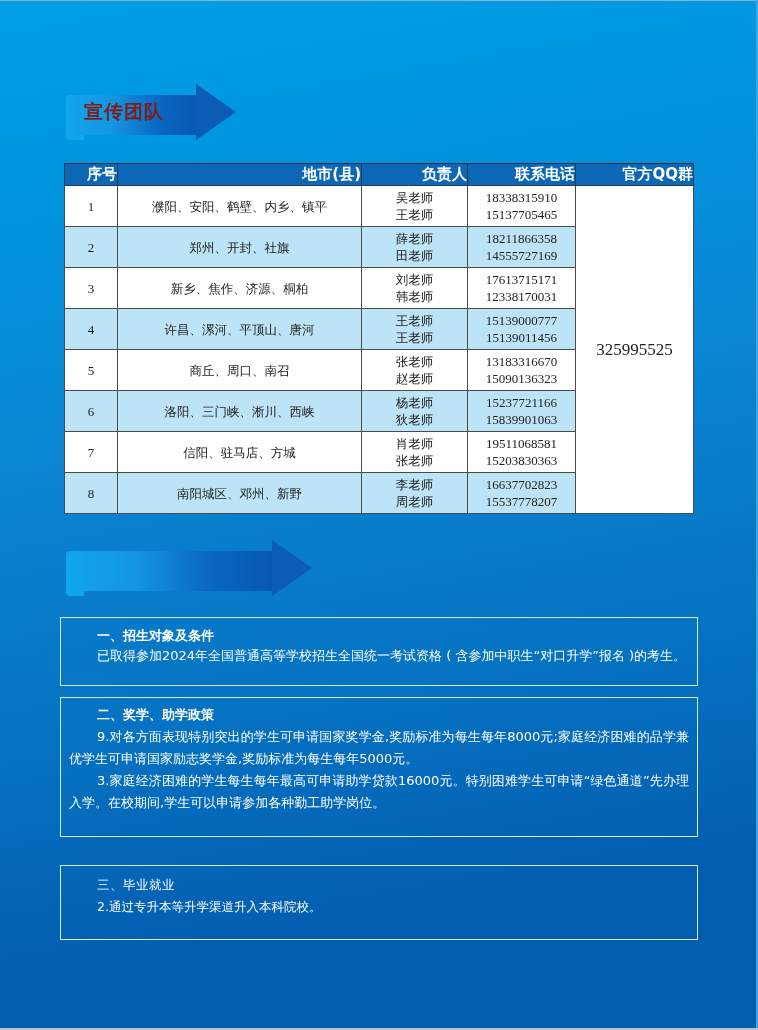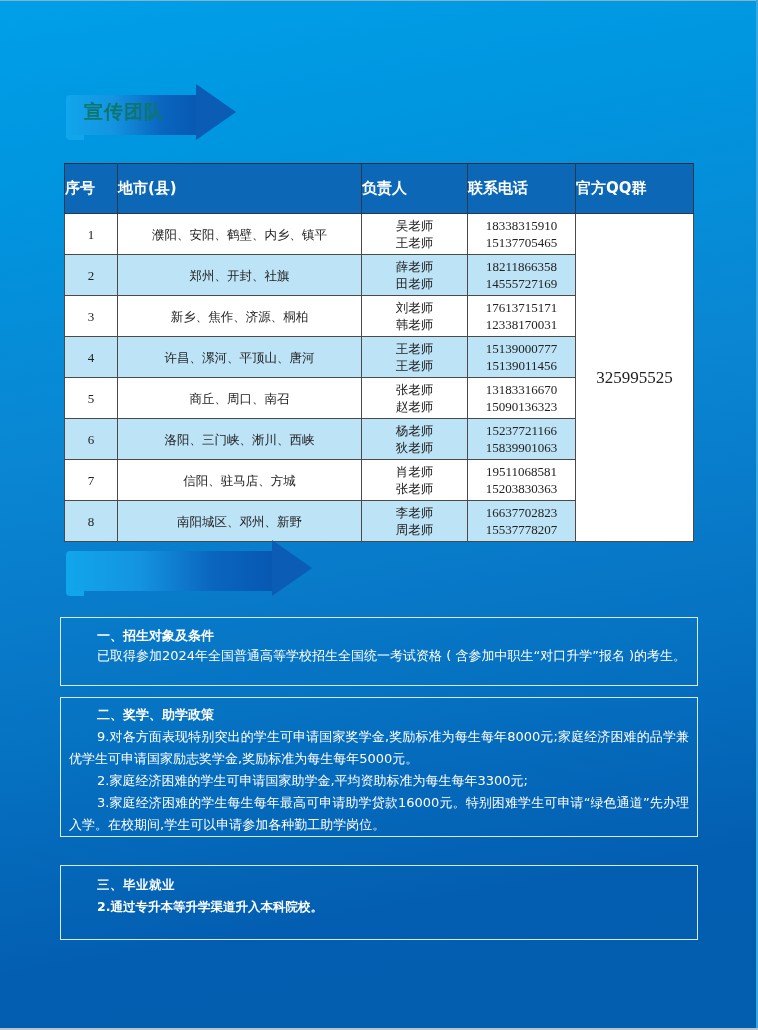--- a/index.html
+++ b/index.html
@@ -39,21 +39,21 @@
       width: 0; height: 0;
       border-top: 28px solid transparent;
       border-bottom: 28px solid transparent;
       border-left: 40px solid #0a5cb4;
     }
     .banner .label {
       position: absolute;
       left: 18px; top: 15px;
       font-size: 19px;
       font-weight: bold;
-      color: #0f766e;
+      color: #7f1d1d;
       letter-spacing: 1px;
       white-space: nowrap;
     }
     #banner-team { left: 66px; top: 84px; width: 170px; }
     #banner-team .bar { width: 135px; }
     #banner-team .head { left: 130px; }
     #banner-admission { left: 66px; top: 540px; width: 246px; }
     #banner-admission .bar { width: 208px; }
     #banner-admission .head { left: 206px; }
 
@@ -64,24 +64,24 @@
       width: 629px;
       border-collapse: collapse;
       table-layout: fixed;
       background: #fff;
     }
     .team-table th {
       background: #0c68b6;
       color: #fff;
       font-size: 15px;
       font-weight: bold;
-      height: 50px;
+      height: 22px;
       border: 1px solid #2b3a4a;
       border-top: 1px solid #1d2e40;
-      text-align: left;
+      text-align: right;
       vertical-align: middle;
     }
     .team-table td {
       height: 41px;
       border: 1px solid #4a4a4a;
       text-align: center;
       vertical-align: middle;
       color: #222;
       font-size: 12.5px;
       line-height: 17px;
@@ -109,21 +109,21 @@
       font-size: 13px;
     }
     .info-box .para { text-indent: 28px; text-align: justify; }
     .info-box .line { padding-left: 28px; }
     #box-1 { top: 617px; height: 69px; }
     #box-2 { top: 697px; height: 140px; padding-top: 6px; }
     #box-2 .para { line-height: 22px; }
     #box-2 .title { line-height: 22px; }
     #box-3 { top: 865px; height: 75px; }
     #box-3 .title { font-weight: normal; letter-spacing: 0.5px; }
-    #box-3 .line, #box-3 .title { line-height: 22px; font-size: 12.5px; font-weight: bold; }
+    #box-3 .line, #box-3 .title { line-height: 22px; font-size: 12.5px; }
   </style>
 </head>
 <body>
 
 <div class="page-top-line"></div>
 <div class="page-right-line"></div>
 <div class="page-bottom-line"></div>
 
 <div class="banner" id="banner-team">
   <div class="bar-tab"></div>
@@ -257,20 +257,19 @@
 </div>
 
 <div class="info-box" id="box-1">
   <div class="title">一、招生对象及条件</div>
   <div class="para">已取得参加2024年全国普通高等学校招生全国统一考试资格 ( 含参加中职生“对口升学”报名 )的考生。</div>
 </div>
 
 <div class="info-box" id="box-2">
   <div class="title">二、奖学、助学政策</div>
   <div class="para">9.对各方面表现特别突出的学生可申请国家奖学金,奖励标准为每生每年8000元;家庭经济困难的品学兼优学生可申请国家励志奖学金,奖励标准为每生每年5000元。</div>
-  <div class="para">2.家庭经济困难的学生可申请国家助学金,平均资助标准为每生每年3300元;</div>
   <div class="para">3.家庭经济困难的学生每生每年最高可申请助学贷款16000元。特别困难学生可申请“绿色通道”先办理入学。在校期间,学生可以申请参加各种勤工助学岗位。</div>
 </div>
 
 <div class="info-box" id="box-3">
   <div class="title">三、毕业就业</div>
   <div class="line">2.通过专升本等升学渠道升入本科院校。</div>
 </div>
 
 </body></html>

